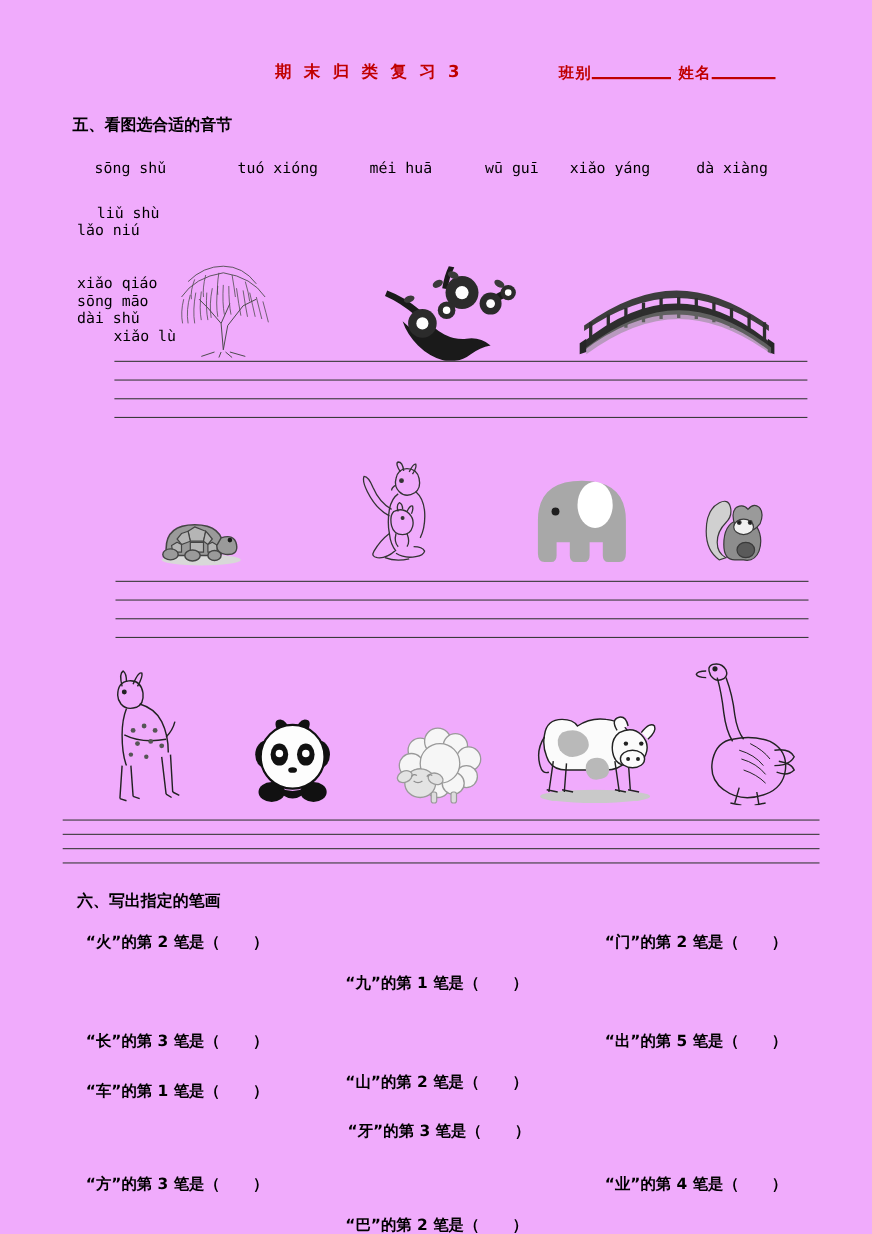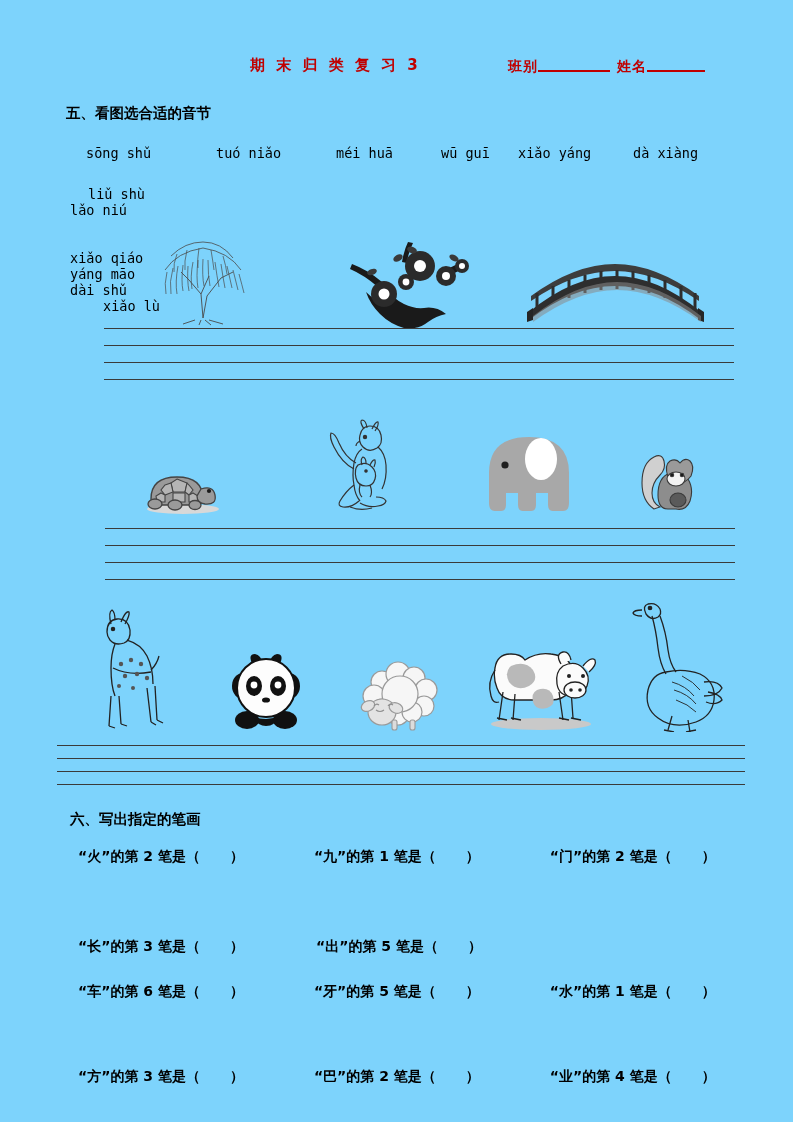--- a/index.html
+++ b/index.html
@@ -12,21 +12,21 @@
     height: 1122px;
     position: relative;
     font-family: "Liberation Serif", "DejaVu Serif", serif;
     color: #000000;
     overflow: hidden;
   }
 
   .page {
     position: absolute;
     inset: 0;
-    background: #7dd3fc;
+    background: #f0abfc;
     text-decoration: underline;
   }
 
   
   .doc-header {
     position: absolute;
     top: 56px;
     left: 0;
     width: 793px;
     height: 26px;
@@ -152,21 +152,21 @@
     left: 78px;
     width: 670px;
     display: flex;
     font-family: "DejaVu Sans", "Liberation Sans", sans-serif;
     font-weight: bold;
     font-size: 14px;
     white-space: nowrap;
   }
   .stroke-item { display: inline-block; }
   .stroke-row .stroke-item:nth-child(1) { width: 238px; }
-  .stroke-row .stroke-item:nth-child(2) { width: 238px; }
+  .stroke-row .stroke-item:nth-child(2) { width: 238px; margin-top: 37px; }
   .stroke-row .stroke-item:nth-child(3) { width: 200px; }
   .paren-gap { display: inline-block; width: 30px; }
 
   
   svg { display: block; }
 </style>
 </head>
 <body>
 
 <div class="page">
@@ -176,32 +176,32 @@
     <div class="header-fields">
       <span class="field-label">班别</span><span class="blank-long"></span>
       <span class="field-label">姓名</span><span class="blank-short"></span>
     </div>
   </div>
 
   <div class="section-heading" id="sec5-heading">五、看图选合适的音节</div>
 
   <div class="pinyin-row" id="pinyin-row-1">
     <span class="pinyin-word">sōng shǔ</span>
-    <span class="pinyin-word">tuó niǎo</span>
+    <span class="pinyin-word">tuó xióng</span>
     <span class="pinyin-word">méi huā</span>
     <span class="pinyin-word">wū guī</span>
     <span class="pinyin-word">xiǎo yáng</span>
     <span class="pinyin-word">dà xiàng</span>
   </div>
 
   <div class="pinyin-row" id="pinyin-row-2">
     <span class="pinyin-word">liǔ shù</span>
     <span class="pinyin-word">lǎo niú</span>
     <span class="pinyin-word">xiǎo qiáo</span>
-    <span class="pinyin-word">yáng māo</span>
+    <span class="pinyin-word">sōng māo</span>
     <span class="pinyin-word">dài shǔ</span>
     <span class="pinyin-word">xiǎo lù</span>
   </div>
 
   <div class="picture-row" id="pic-row-1">
     <div class="pic-cell">
       <svg width="120" height="96" viewBox="0 0 120 96">
         <g stroke="#4a4a4a" stroke-width="0.9" fill="none">
           <path d="M60 86 L58 62 M60 86 L64 64 M58 62 L46 48 M64 64 L78 46 M58 62 L66 44 M46 48 L38 40 M78 46 L90 40"></path>
           <path d="M52 88 L40 92 M66 88 L80 92 M58 88 L56 93 M62 88 L68 93"></path>
@@ -487,27 +487,27 @@
 
   <div class="stroke-row" style="top:848px">
     <span class="stroke-item"><span>“火”的第 2 笔是（</span><span class="paren-gap"></span><span>）</span></span>
     <span class="stroke-item"><span>“九”的第 1 笔是（</span><span class="paren-gap"></span><span>）</span></span>
     <span class="stroke-item"><span>“门”的第 2 笔是（</span><span class="paren-gap"></span><span>）</span></span>
   </div>
 
 
   <div class="stroke-row" style="top:938px">
     <span class="stroke-item"><span>“长”的第 3 笔是（</span><span class="paren-gap"></span><span>）</span></span>
+    <span class="stroke-item"><span>“山”的第 2 笔是（</span><span class="paren-gap"></span><span>）</span></span>
     <span class="stroke-item"><span>“出”的第 5 笔是（</span><span class="paren-gap"></span><span>）</span></span>
   </div>
 
   <div class="stroke-row" style="top:983px">
-    <span class="stroke-item"><span>“车”的第 6 笔是（</span><span class="paren-gap"></span><span>）</span></span>
-    <span class="stroke-item"><span>“牙”的第 5 笔是（</span><span class="paren-gap"></span><span>）</span></span>
-    <span class="stroke-item"><span>“水”的第 1 笔是（</span><span class="paren-gap"></span><span>）</span></span>
+    <span class="stroke-item"><span>“车”的第 1 笔是（</span><span class="paren-gap"></span><span>）</span></span>
+    <span class="stroke-item"><span>“牙”的第 3 笔是（</span><span class="paren-gap"></span><span>）</span></span>
   </div>
 
   <div class="stroke-row" style="top:1068px">
     <span class="stroke-item"><span>“方”的第 3 笔是（</span><span class="paren-gap"></span><span>）</span></span>
     <span class="stroke-item"><span>“巴”的第 2 笔是（</span><span class="paren-gap"></span><span>）</span></span>
     <span class="stroke-item"><span>“业”的第 4 笔是（</span><span class="paren-gap"></span><span>）</span></span>
   </div>
 
 </div>
 

